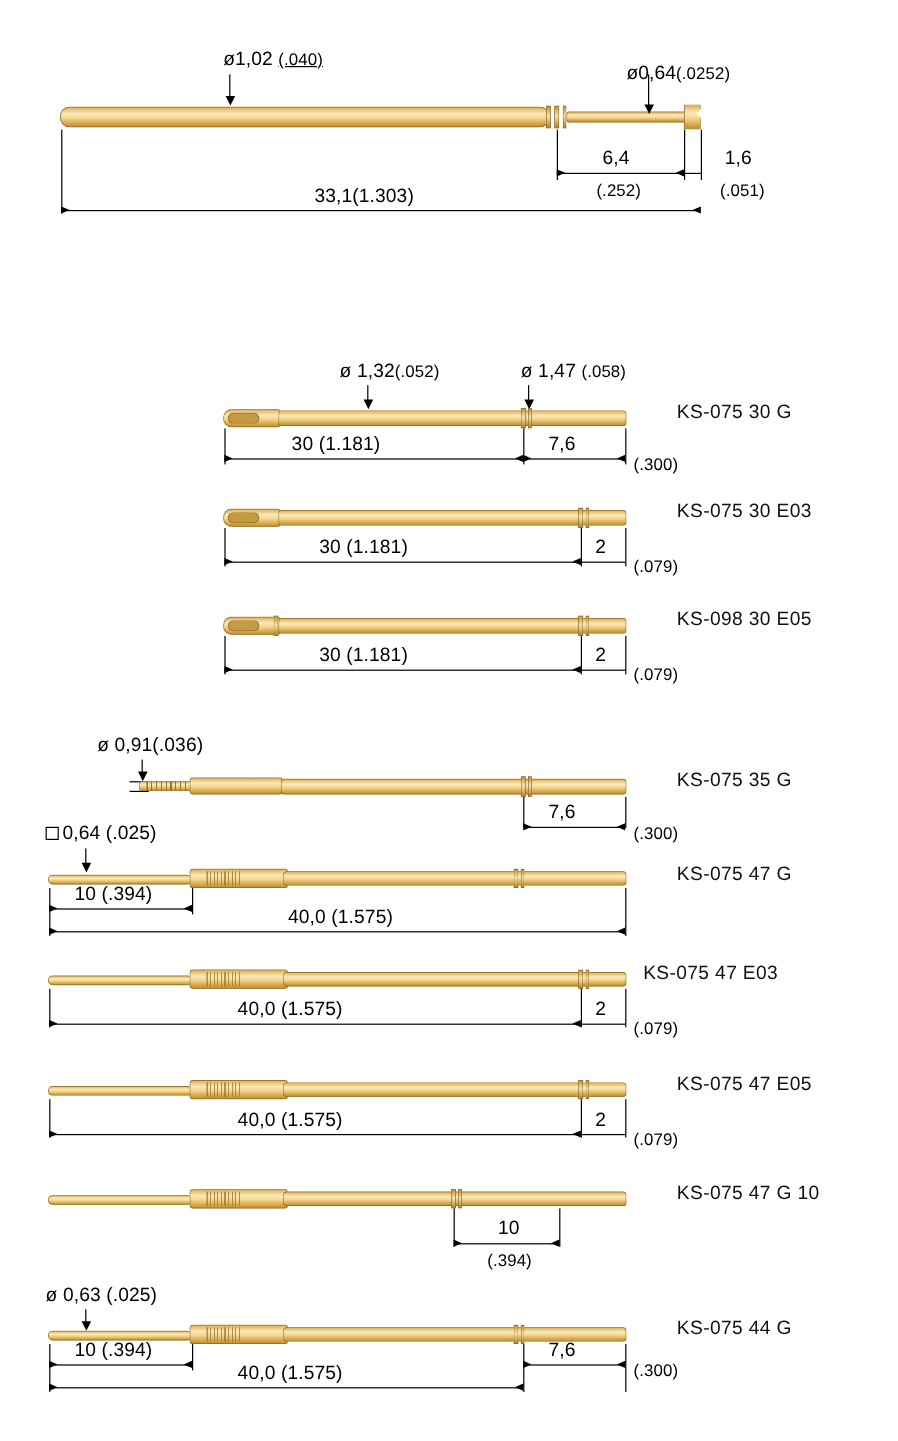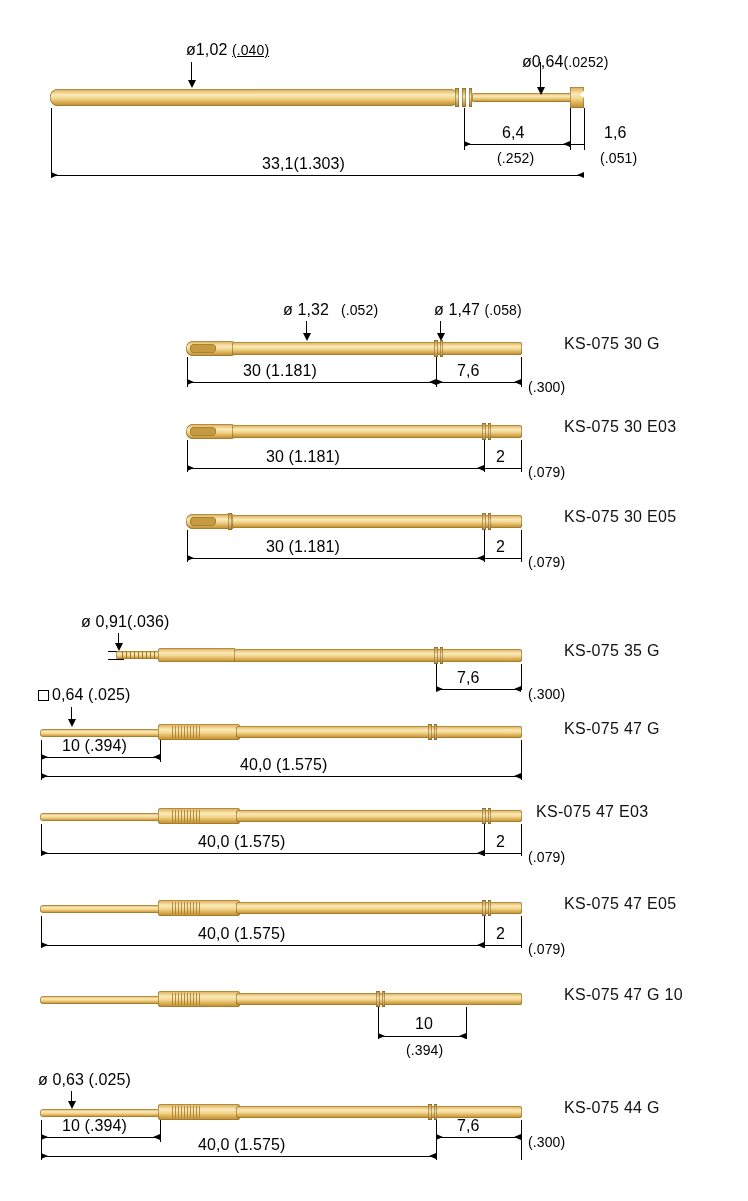--- a/index.html
+++ b/index.html
@@ -81,21 +81,21 @@
   <div class="lbl big" style="left:604px;top:124px;">1,6</div>
   <div class="lbl" style="left:600px;top:150px;font-size:14px;">(.051)</div>
 
   <div class="vtick" style="left:51px;top:108px;height:70px;"></div>
   <div class="dim" style="left:51px;top:175px;width:533px;"></div>
   <div class="arrowR" style="left:51px;top:172px;"></div>
   <div class="arrowL" style="left:577px;top:172px;"></div>
   <div class="lbl big" style="left:238px;top:155px;margin-left:24px;">33,1(1.303)</div>
 
   <div class="lbl big" style="left:283px;top:301px;">
-    <span>ø 1,32</span><span class="lbl" style="position:static;font-size:14px;margin-left:12px;">(.052)</span>
+    <span>ø 1,32</span><span class="lbl" style="position:static;font-size:14px;">(.052)</span>
   </div>
   <div class="lbl big" style="left:434px;top:301px;">
     <span>ø 1,47</span>
     <span class="lbl" style="position:static;font-size:14px;">(.058)</span>
   </div>
   <div class="leader" style="left:306px;top:321px;height:14px;"></div>
   <div class="arrowDown" style="left:302.5px;top:333px;"></div>
   <div class="leader" style="left:440px;top:321px;height:14px;"></div>
   <div class="arrowDown" style="left:436.5px;top:333px;"></div>
 
@@ -150,21 +150,21 @@
   <div class="vtick" style="left:187px;top:530px;height:32px;"></div>
   <div class="vtick" style="left:484px;top:530px;height:32px;"></div>
   <div class="vtick" style="left:521px;top:530px;height:32px;"></div>
   <div class="dim" style="left:187px;top:558px;width:297px;"></div>
   <div class="arrowR" style="left:187px;top:555px;"></div>
   <div class="arrowL" style="left:477px;top:555px;"></div>
   <div class="dim" style="left:484px;top:558px;width:37px;"></div>
   <div class="lbl big" style="left:266px;top:538px;">30 (1.181)</div>
   <div class="lbl big" style="left:496px;top:538px;">2</div>
   <div class="lbl" style="left:528px;top:554px;font-size:14px;">(.079)</div>
-  <div class="part" style="left:564px;top:508px;">KS-075 30 E05</div>
+  <div class="part" style="left:564px;top:508px;">KS-098 30 E05</div>
 
   <div class="lbl big" style="left:81px;top:613px;">ø 0,91(.036)</div>
   <div class="leader" style="left:118px;top:633px;height:12px;"></div>
   <div class="arrowDown" style="left:114.5px;top:643px;"></div>
   <div class="dim" style="left:108px;top:651px;width:16px;"></div>
   <div class="dim" style="left:108px;top:659px;width:16px;"></div>
 
   <div class="pin">
     <div class="bar plain" style="left:116px;top:651px;width:44px;height:8px;"></div>
     <div class="dash" style="left:122px;top:651px;width:38px;height:8px;"></div>

